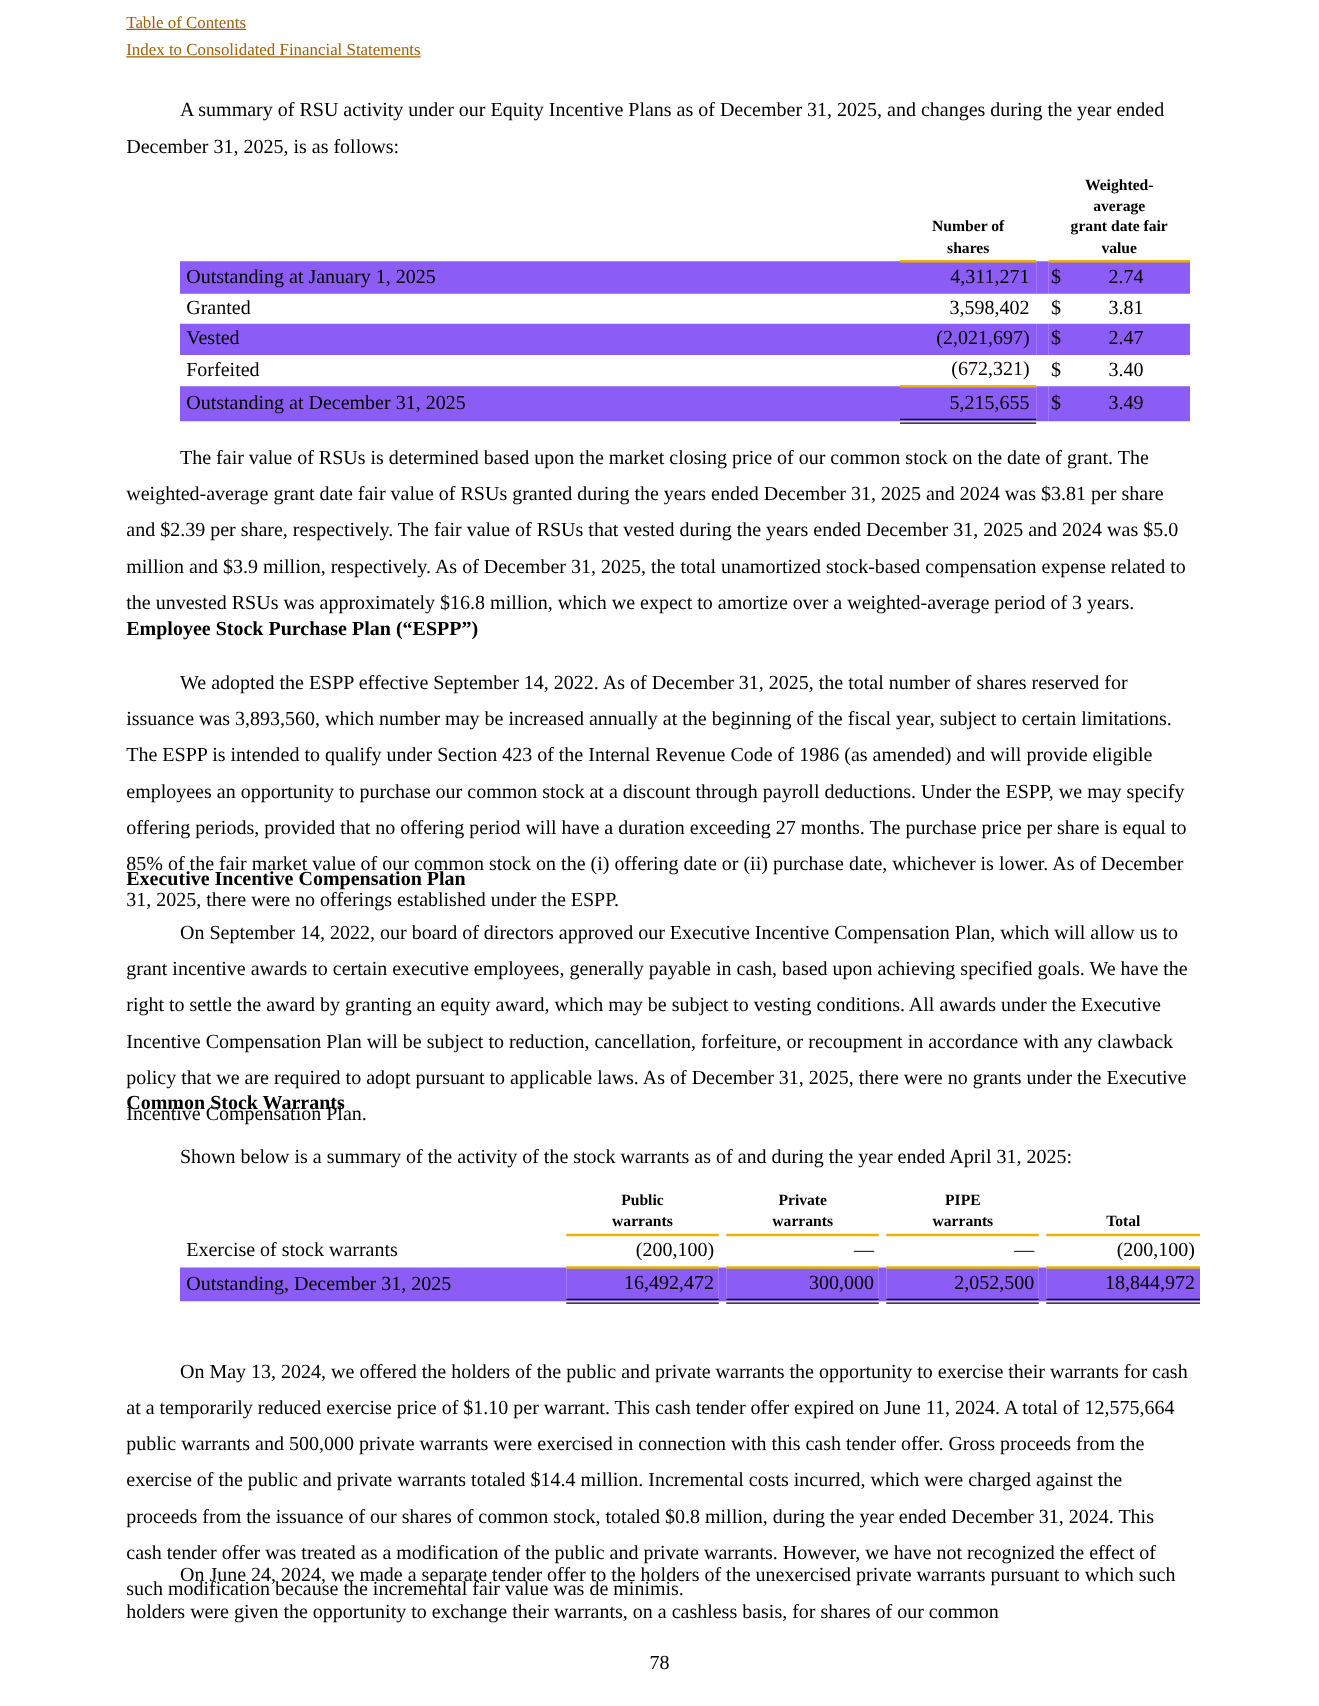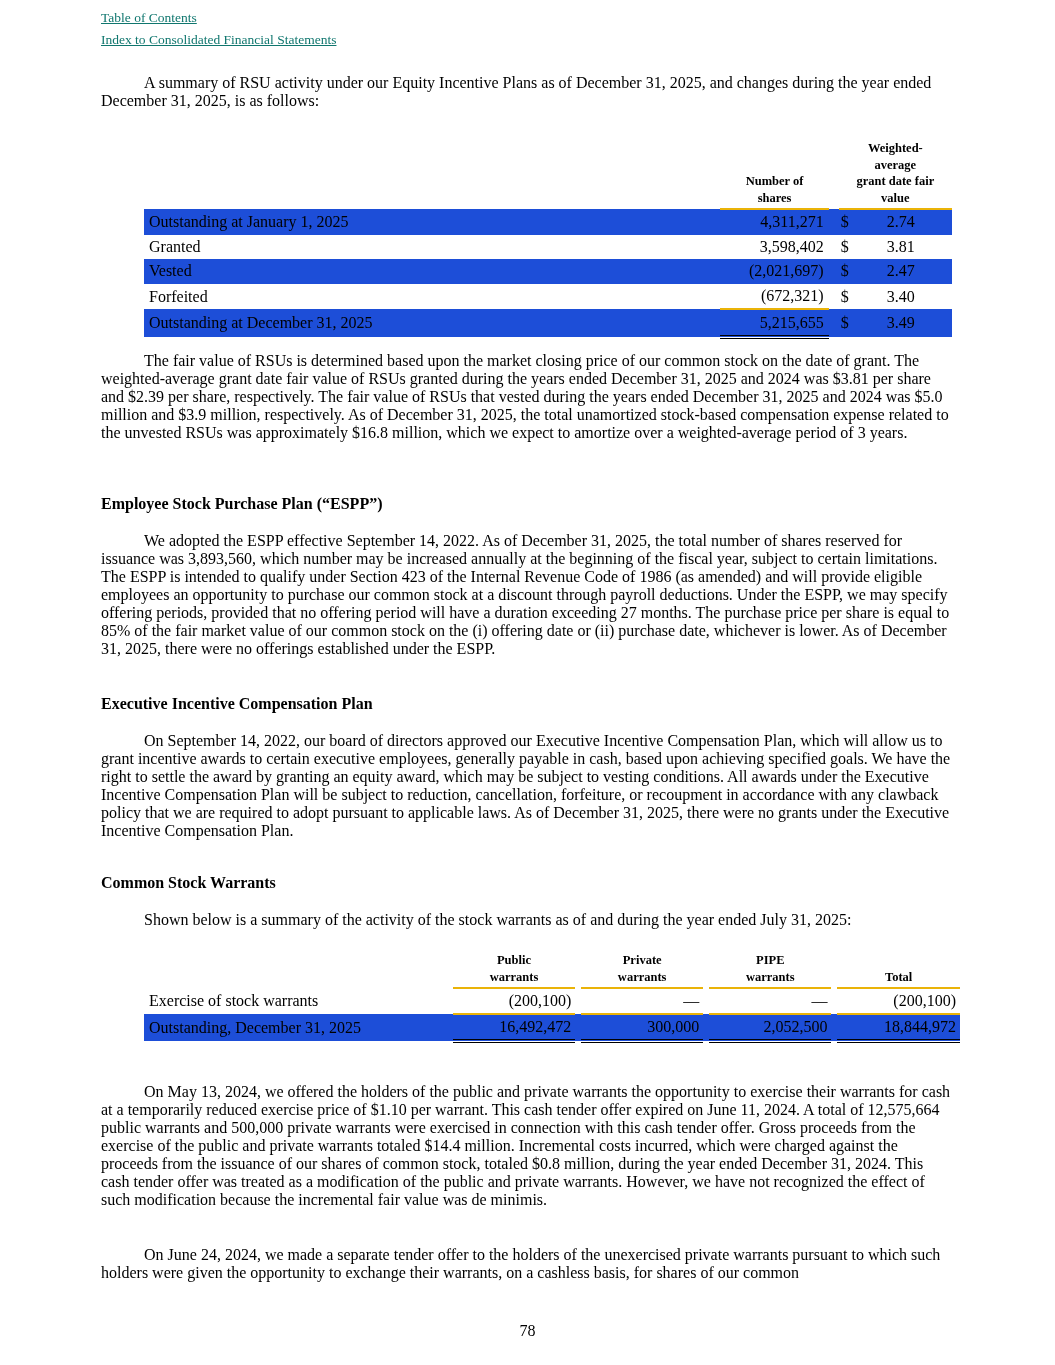--- a/index.html
+++ b/index.html
@@ -3,42 +3,42 @@
 <meta charset="utf-8">
 <style>
   html, body { margin: 0; padding: 0; background: #ffffff; }
   body {
     width: 1055px; height: 1365px; position: relative; overflow: hidden;
     font-family: "Liberation Serif", "DejaVu Serif", serif;
     color: #000; font-size: 16px;
   }
   .page { position: absolute; left: 101px; top: 0; width: 852px; }
   .nav-link {
-    display: block; color: #0f766e; text-decoration: underline;
+    display: block; color: #a16207; text-decoration: underline;
     font-size: 13.5px; line-height: 22px; cursor: pointer;
   }
   .nav { position: absolute; left: 101px; top: 7px; }
   p.body {
-    margin: 0; line-height: 18px; text-indent: 43px; text-align: left;
+    margin: 0; line-height: 29px; text-indent: 43px; text-align: left;
     font-size: 16px;
   }
   h3.sec { margin: 0; font-size: 16px; font-weight: bold; line-height: 20px; }
   .abs { position: absolute; left: 0; width: 852px; }
 
   
   table { border-collapse: collapse; font-size: 16px; }
   .rsu { position: absolute; left: 43px; top: 140px; width: 808px; }
   .rsu th { font-size: 12.5px; font-weight: bold; line-height: 16.5px; text-align: center; vertical-align: bottom; padding: 0 0 2px 0; }
   .rsu td { height: 24.6px; padding: 0; line-height: 24px; }
   .rsu .lbl { padding-left: 5px; width: 570px; }
   .rsu .num { text-align: right; padding-right: 5px; width: 103px; margin-top: 20px; }
   .rsu .gap { width: 10px; }
   .rsu .cur { width: 15px; padding-left: 2px; }
   .rsu .val { text-align: center; padding-right: 6px; width: 90px; }
-  tr.shade td { background: #1d4ed8; }
+  tr.shade td { background: #8b5cf6; }
   .hline { border-bottom: 2px solid #eab308; }
 
   
   .war { position: absolute; left: 43px; top: 952px; width: 816px; }
   .war th { font-size: 12.5px; font-weight: bold; line-height: 16.5px; text-align: center; vertical-align: bottom; padding: 0 0 2px 0; }
   .war td { height: 24px; padding: 0; line-height: 24px; }
   .war .lbl { padding-left: 5px; width: 310px; }
   .war .num { text-align: right; padding-right: 4px; width: 120px; }
   .war .gap { width: 6px; }
   .dbl { border-bottom: 4px double #000; }
@@ -110,21 +110,21 @@
 
   <p class="body abs" style="top:352px;">The fair value of RSUs is determined based upon the market closing price of our common stock on the date of grant. The weighted-average grant date fair value of RSUs granted during the years ended December 31, 2025 and 2024 was $3.81 per share and $2.39 per share, respectively. The fair value of RSUs that vested during the years ended December 31, 2025 and 2024 was $5.0 million and $3.9 million, respectively. As of December 31, 2025, the total unamortized stock-based compensation expense related to the unvested RSUs was approximately $16.8 million, which we expect to amortize over a weighted-average period of 3 years.</p>
 
   <h3 class="sec abs" style="top:494px;">Employee Stock Purchase Plan (“ESPP”)</h3>
   <p class="body abs" style="top:532px;">We adopted the ESPP effective September 14, 2022. As of December 31, 2025, the total number of shares reserved for issuance was 3,893,560, which number may be increased annually at the beginning of the fiscal year, subject to certain limitations. The ESPP is intended to qualify under Section 423 of the Internal Revenue Code of 1986 (as amended) and will provide eligible employees an opportunity to purchase our common stock at a discount through payroll deductions. Under the ESPP, we may specify offering periods, provided that no offering period will have a duration exceeding 27 months. The purchase price per share is equal to 85% of the fair market value of our common stock on the (i) offering date or (ii) purchase date, whichever is lower. As of December 31, 2025, there were no offerings established under the ESPP.</p>
 
   <h3 class="sec abs" style="top:694px;">Executive Incentive Compensation Plan</h3>
   <p class="body abs" style="top:732px;">On September 14, 2022, our board of directors approved our Executive Incentive Compensation Plan, which will allow us to grant incentive awards to certain executive employees, generally payable in cash, based upon achieving specified goals. We have the right to settle the award by granting an equity award, which may be subject to vesting conditions. All awards under the Executive Incentive Compensation Plan will be subject to reduction, cancellation, forfeiture, or recoupment in accordance with any clawback policy that we are required to adopt pursuant to applicable laws. As of December 31, 2025, there were no grants under the Executive Incentive Compensation Plan.</p>
 
   <h3 class="sec abs" style="top:873px;">Common Stock Warrants</h3>
-  <p class="body abs" style="top:911px;">Shown below is a summary of the activity of the stock warrants as of and during the year ended July 31, 2025:</p>
+  <p class="body abs" style="top:911px;">Shown below is a summary of the activity of the stock warrants as of and during the year ended April 31, 2025:</p>
 
   <table class="war">
     <thead>
       <tr>
         <th></th>
         <th class="hline"><span>Public</span><br><span>warrants</span></th>
         <th class="gap"></th>
         <th class="hline"><span>Private</span><br><span>warrants</span></th>
         <th class="gap"></th>
         <th class="hline"><span>PIPE</span><br><span>warrants</span></th>

